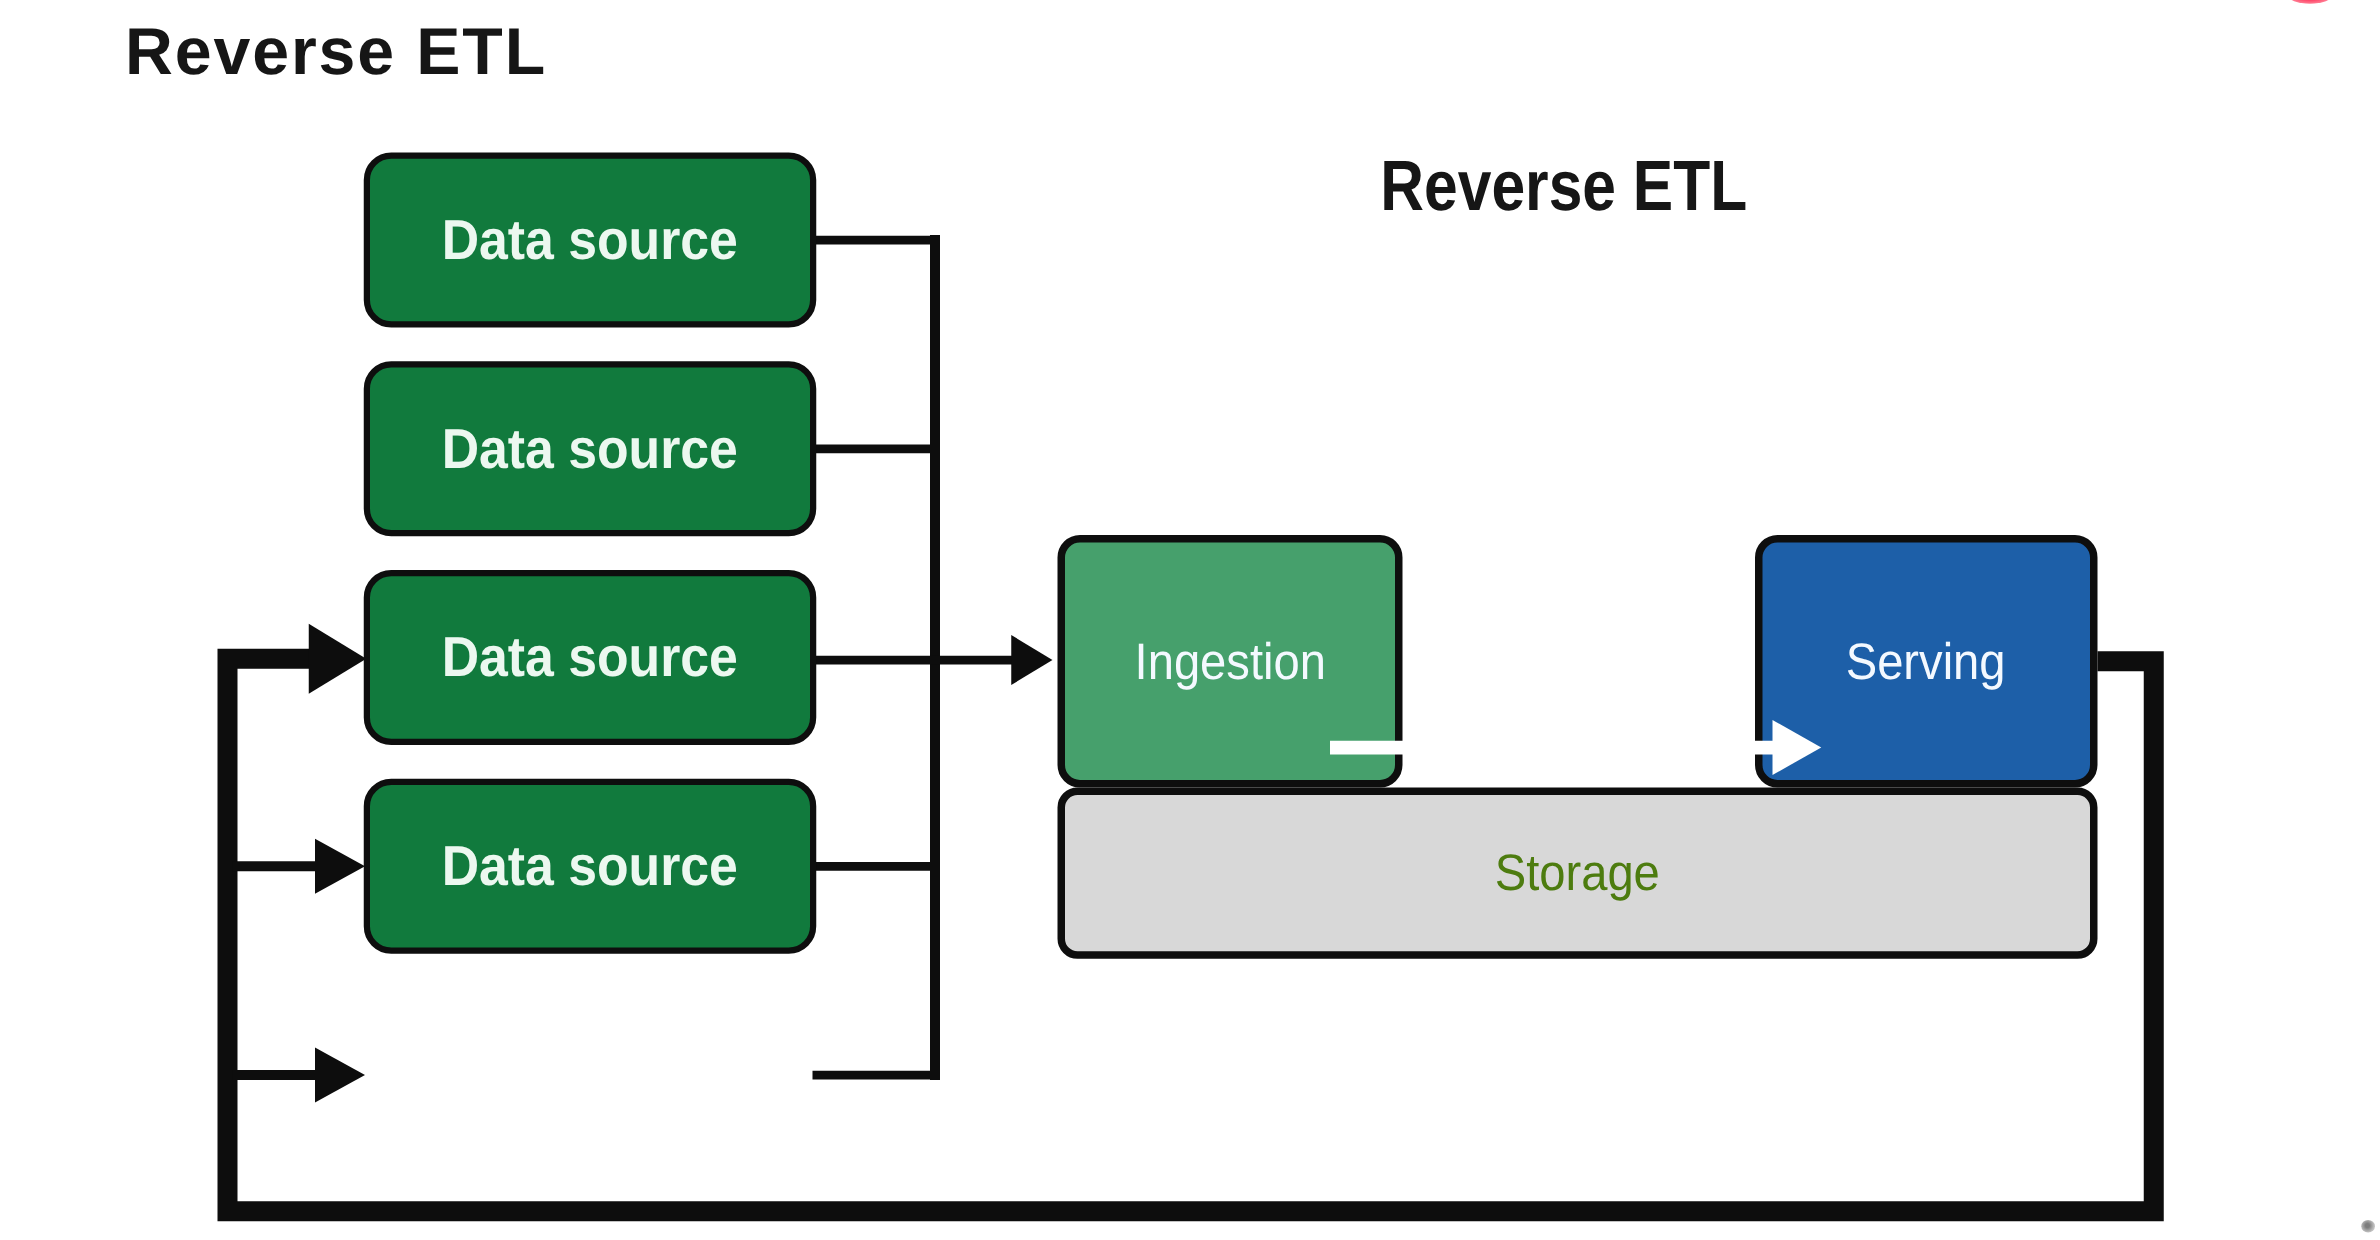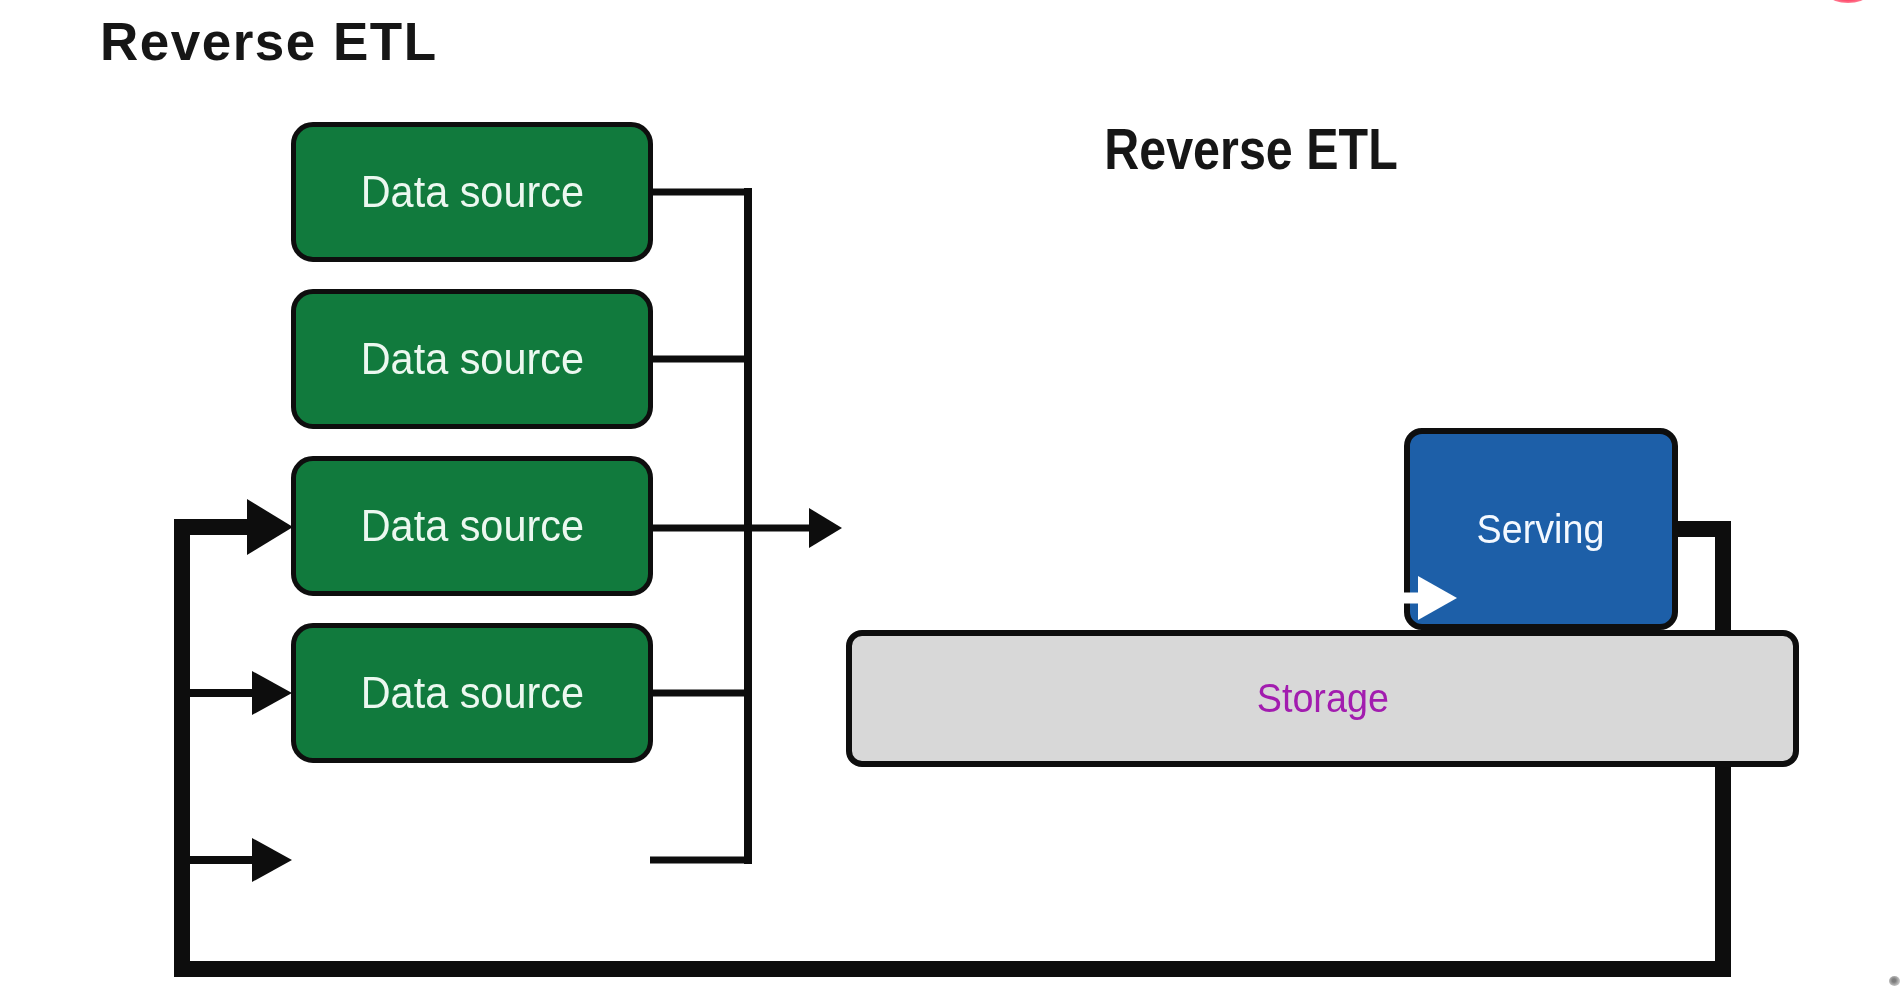--- a/index.html
+++ b/index.html
@@ -69,20 +69,21 @@
   }
 
   .source-box {
     left: 291px;
     width: 362px;
     height: 140px;
     border-radius: 22px;
     background: #117a3d;
     color: #ecf8f0;
     font-size: 45px;
+    font-weight: bold;
   }
   .src-0 { top: 122px; }
   .src-1 { top: 289px; }
   .src-2 { top: 456px; }
   .src-3 { top: 623px; }
   .src-4 { top: 790px; }
 
   .stage-box {
     top: 428px;
     height: 202px;
@@ -91,25 +92,25 @@
     color: #f4f9ff;
     font-size: 41px;
   }
   .stage-0 { left: 846px;  width: 276px; }
   .stage-1 { left: 1126px; width: 274px; }
   .stage-2 { left: 1404px; width: 274px; }
 
   .storage-box {
     left: 846px;
     top: 630px;
-    width: 953px;
+    width: 832px;
     height: 137px;
     border-width: 6px;
     border-radius: 16px;
-    color: #a21caf;
+    color: #4d7c0f;
     font-size: 41px;
   }
 
   .record-dot {
     position: absolute;
     left: 1830px;
     top: -11px;
     width: 36px;
     height: 14px;
     border-radius: 50%;
@@ -160,20 +161,23 @@
     <div class="node source-box src-1">
       <span class="lbl">Data source</span>
     </div>
     <div class="node source-box src-2">
       <span class="lbl">Data source</span>
     </div>
     <div class="node source-box src-3">
       <span class="lbl">Data source</span>
     </div>
 
+    <div class="node stage-box stage-0" style="background: rgb(70, 160, 108);">
+      <span class="lbl">Ingestion</span>
+    </div>
     <div class="node stage-box stage-2" style="background: rgb(29, 95, 168);">
       <span class="lbl">Serving</span>
     </div>
 
     <div class="node storage-box" style="background: rgb(216, 216, 216);">
       <span class="lbl">Storage</span>
     </div>
   </div>
 
   <svg id="arrows-layer" class="layer" width="1904" height="992" viewBox="0 0 1904 992">

